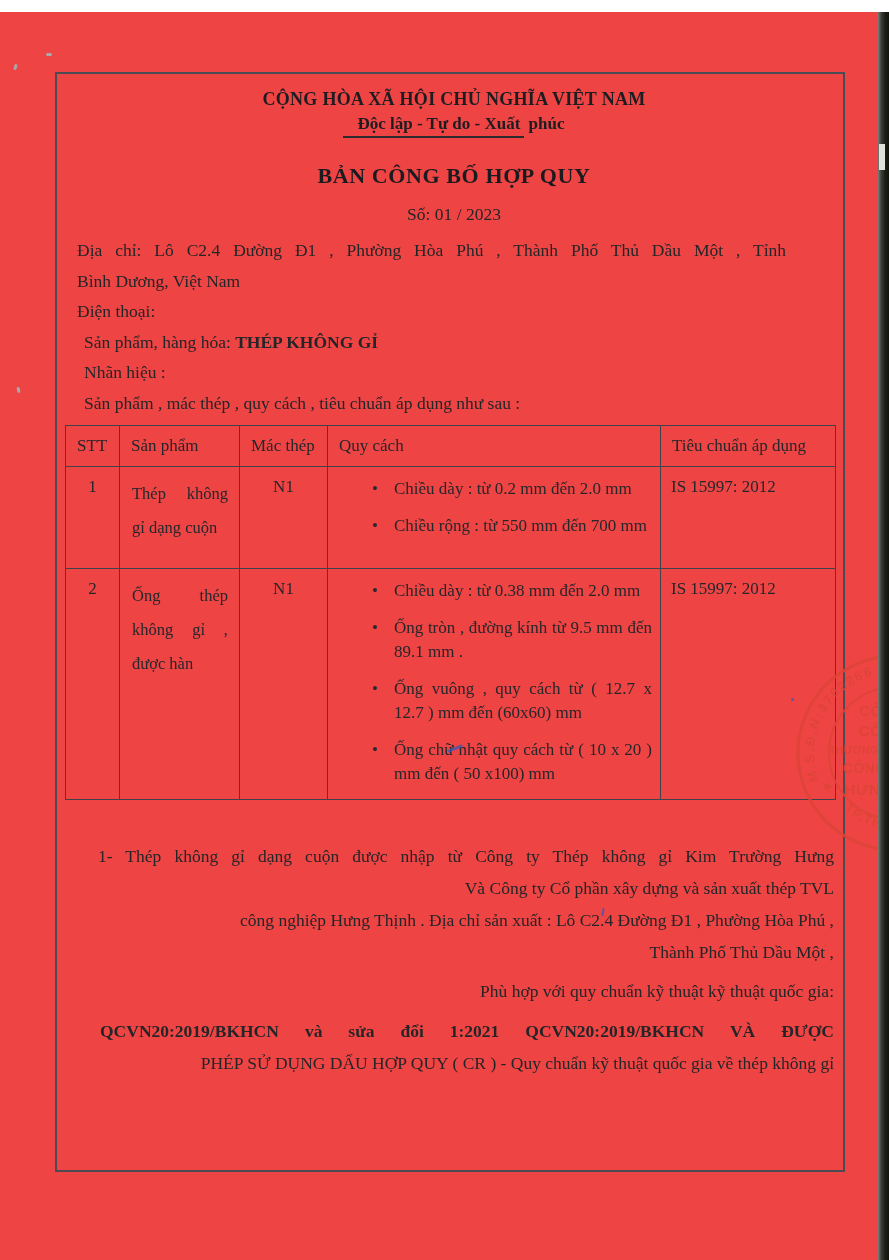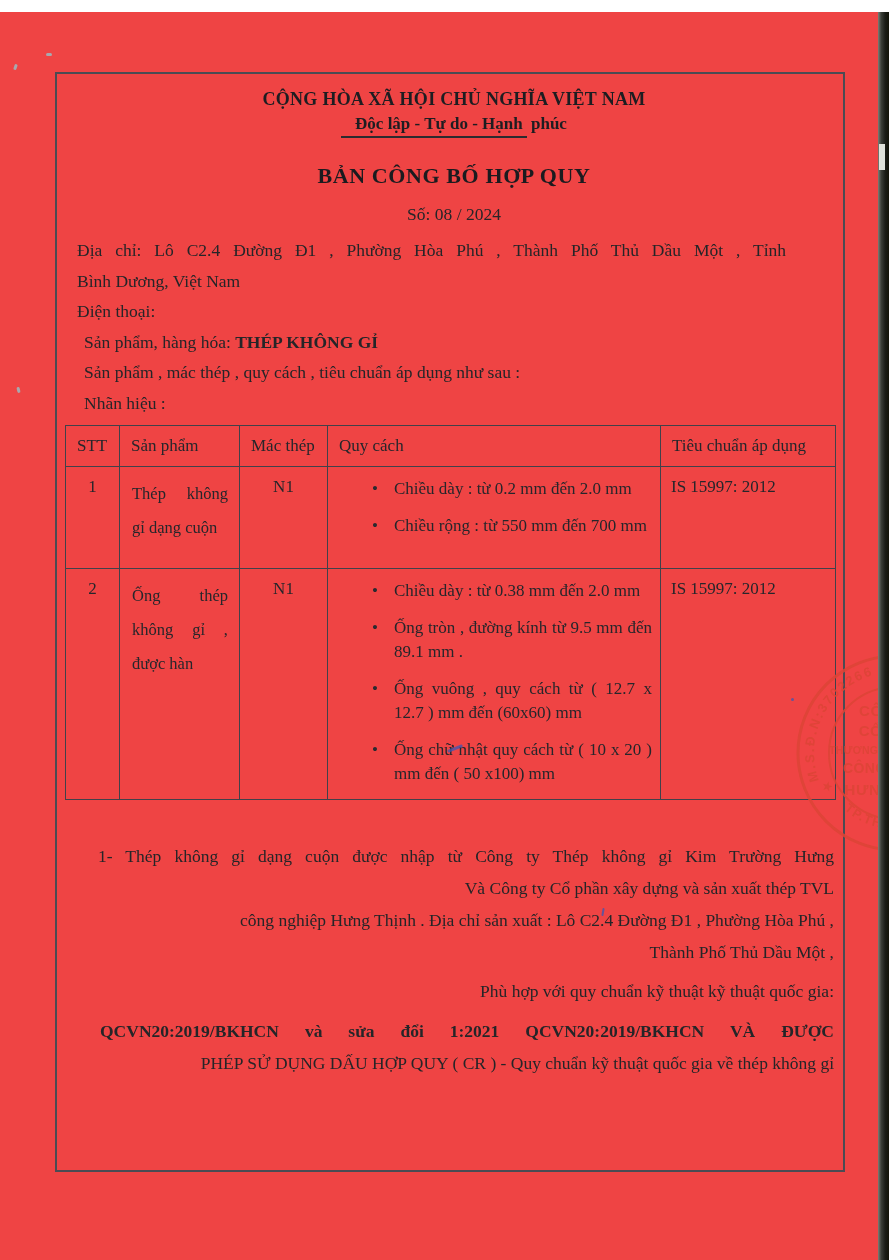--- a/index.html
+++ b/index.html
@@ -79,32 +79,32 @@
 <div class="page">
 
   <div class="speck" style="left:14px; top:52px; width:3px; height:6px; transform:rotate(20deg);"></div>
   <div class="speck" style="left:46px; top:41px; width:6px; height:2.5px;"></div>
   <div class="speck" style="left:17px; top:375px; width:2.5px; height:6px; transform:rotate(-14deg);"></div>
 
   <div class="frame">
     <div class="inner">
 
       <div class="nat-title centered">CỘNG HÒA XÃ HỘI CHỦ NGHĨA VIỆT NAM</div>
-      <div class="motto centered"><span class="motto-u">Độc lập - Tự do - Hạnh</span> <span>phúc</span></div>
+      <div class="motto centered"><span class="motto-u">Độc lập - Tự do - Xuất</span> <span>phúc</span></div>
 
       <div class="doc-title centered">BẢN CÔNG BỐ HỢP QUY</div>
-      <div class="doc-num centered">Số: 08 / 2024</div>
+      <div class="doc-num centered">Số: 01 / 2023</div>
 
       <div class="body-block">
         <p class="ln stretch">Địa chỉ: Lô C2.4 Đường Đ1 , Phường Hòa Phú , Thành Phố Thủ Dầu Một , Tỉnh</p>
         <p class="ln">Bình Dương, Việt Nam</p>
         <p class="ln">Điện thoại:</p>
         <p class="ln indent-sm"><span>Sản phẩm, hàng hóa:</span> <span class="bold">THÉP KHÔNG GỈ</span></p>
+        <p class="ln indent-sm">Nhãn hiệu :</p>
         <p class="ln indent-sm">Sản phẩm , mác thép , quy cách , tiêu chuẩn áp dụng như sau :</p>
-        <p class="ln indent-sm">Nhãn hiệu :</p>
       </div>
 
       <table class="spec-table">
         <colgroup>
           <col style="width:54px">
             <col style="width:120px">
             <col style="width:88px">
             <col style="width:333px">
             <col style="width:175px">
         </colgroup>

